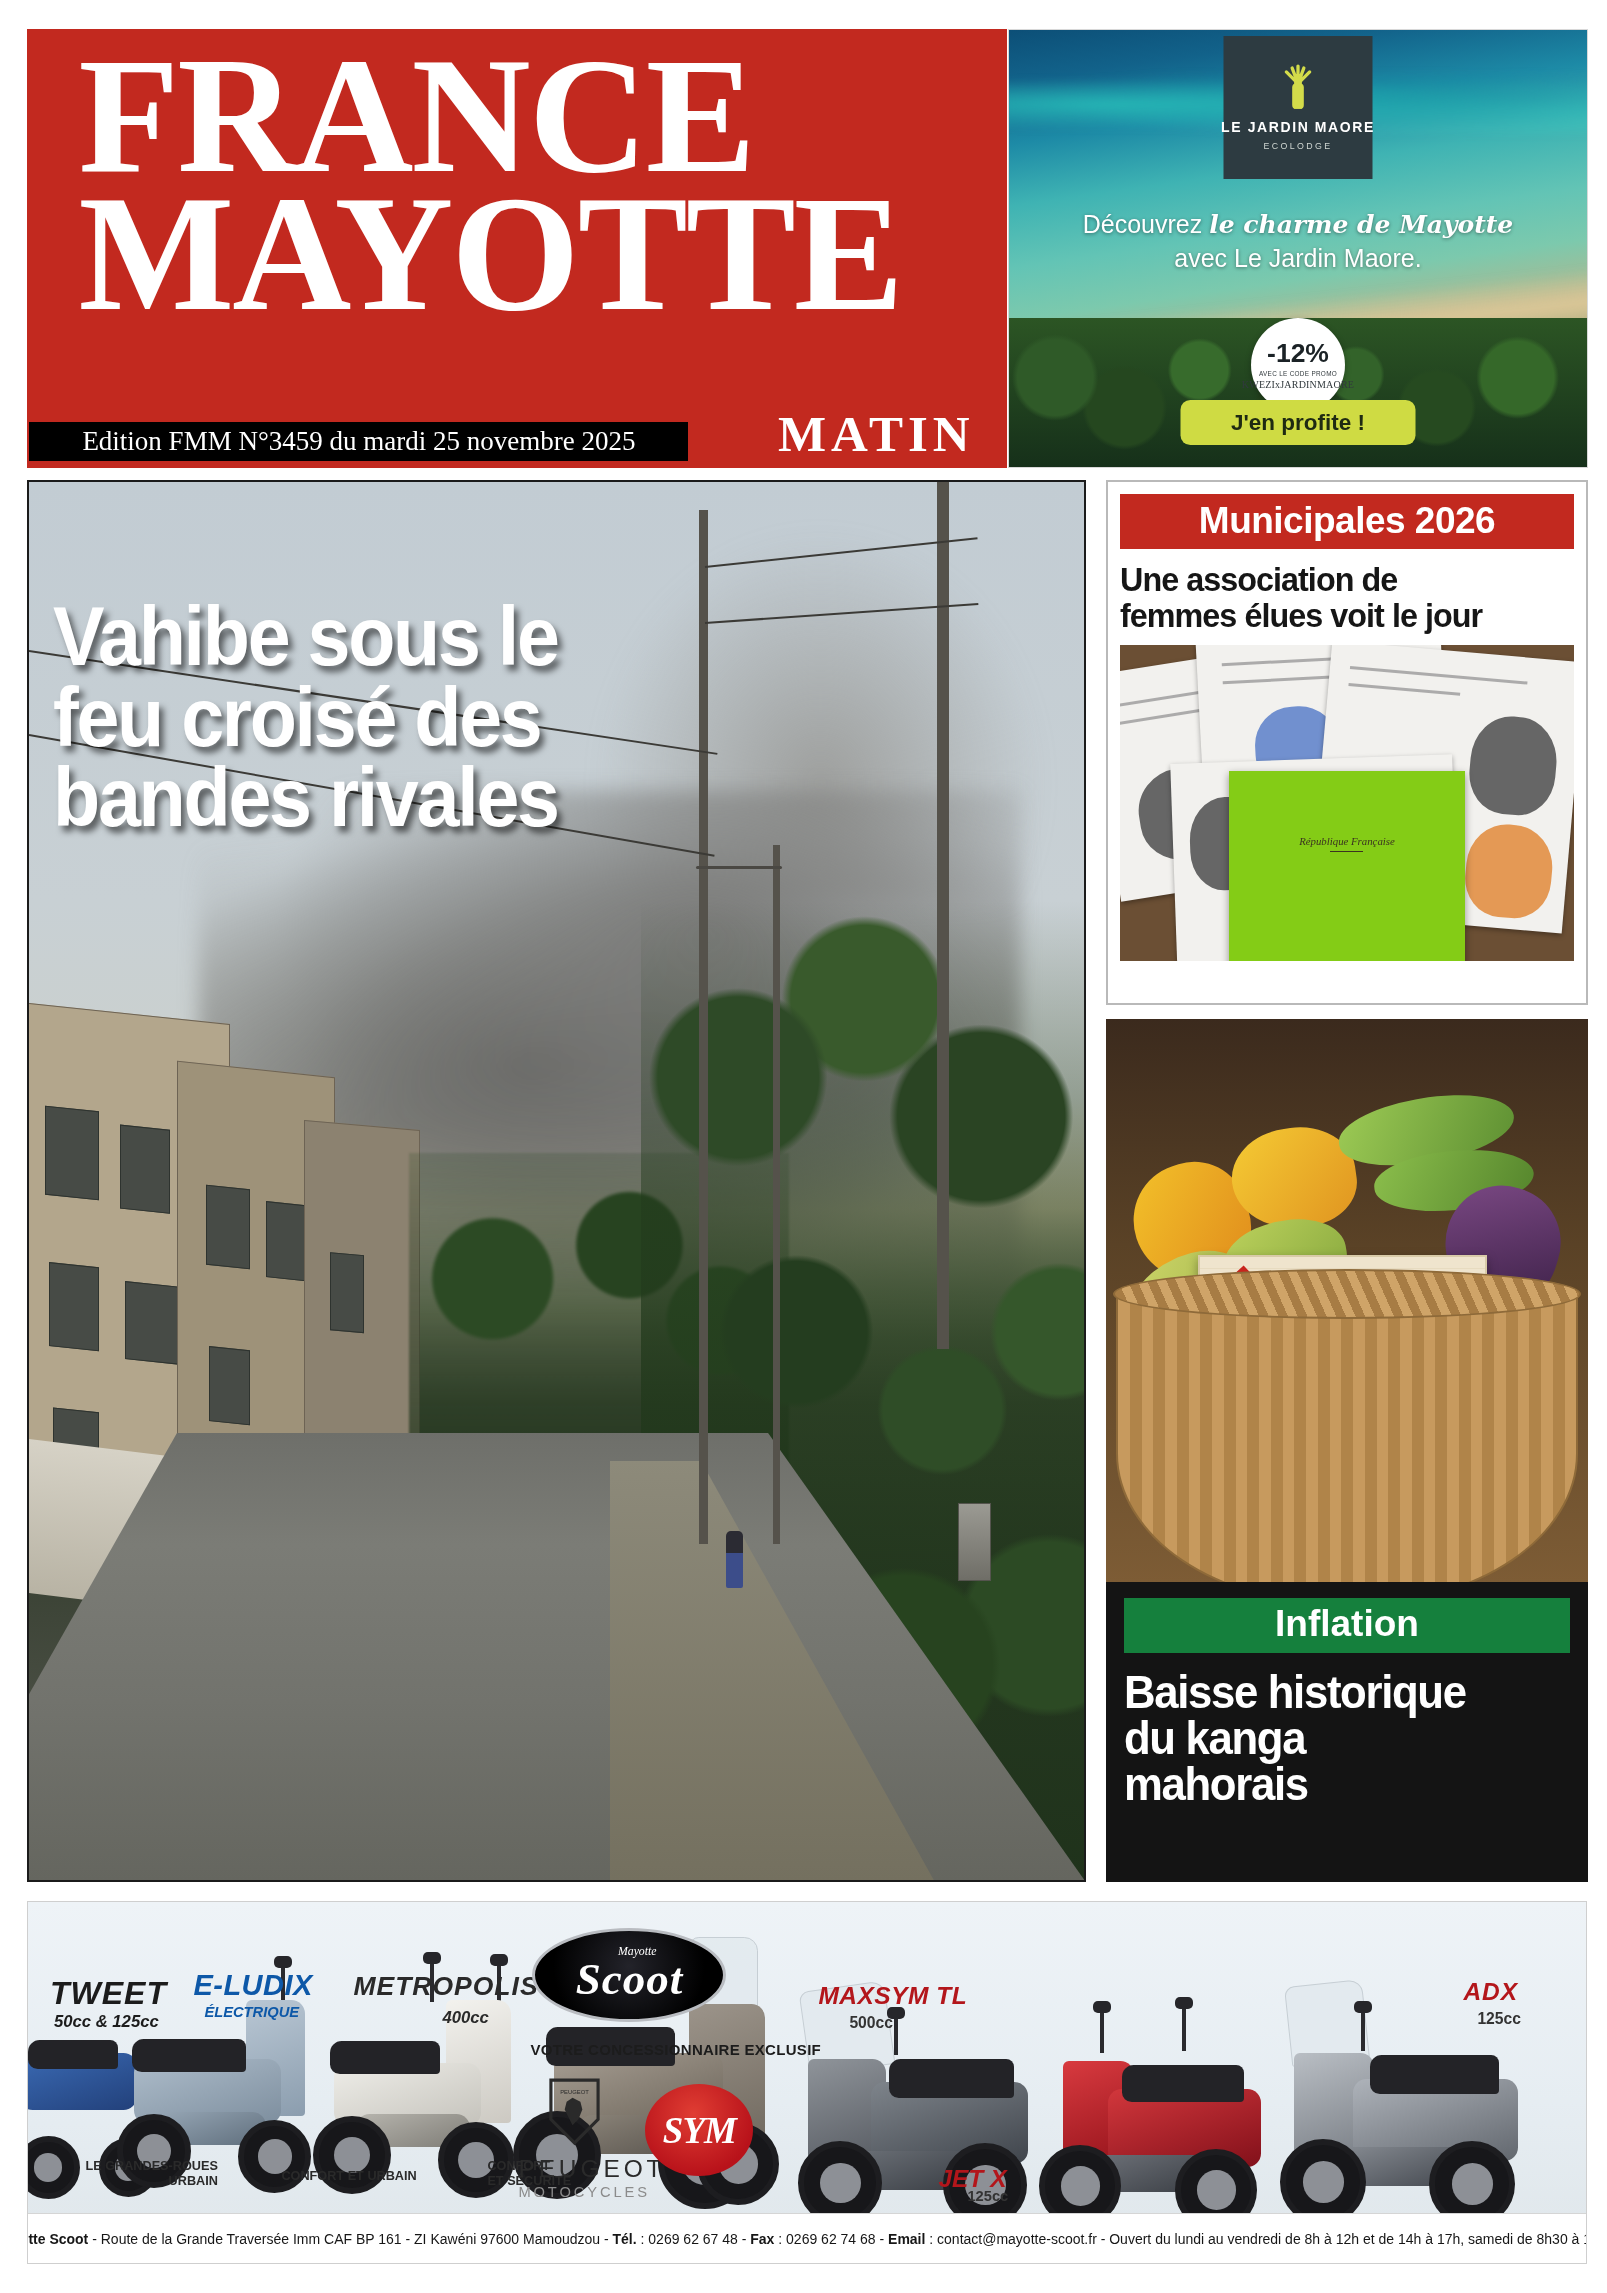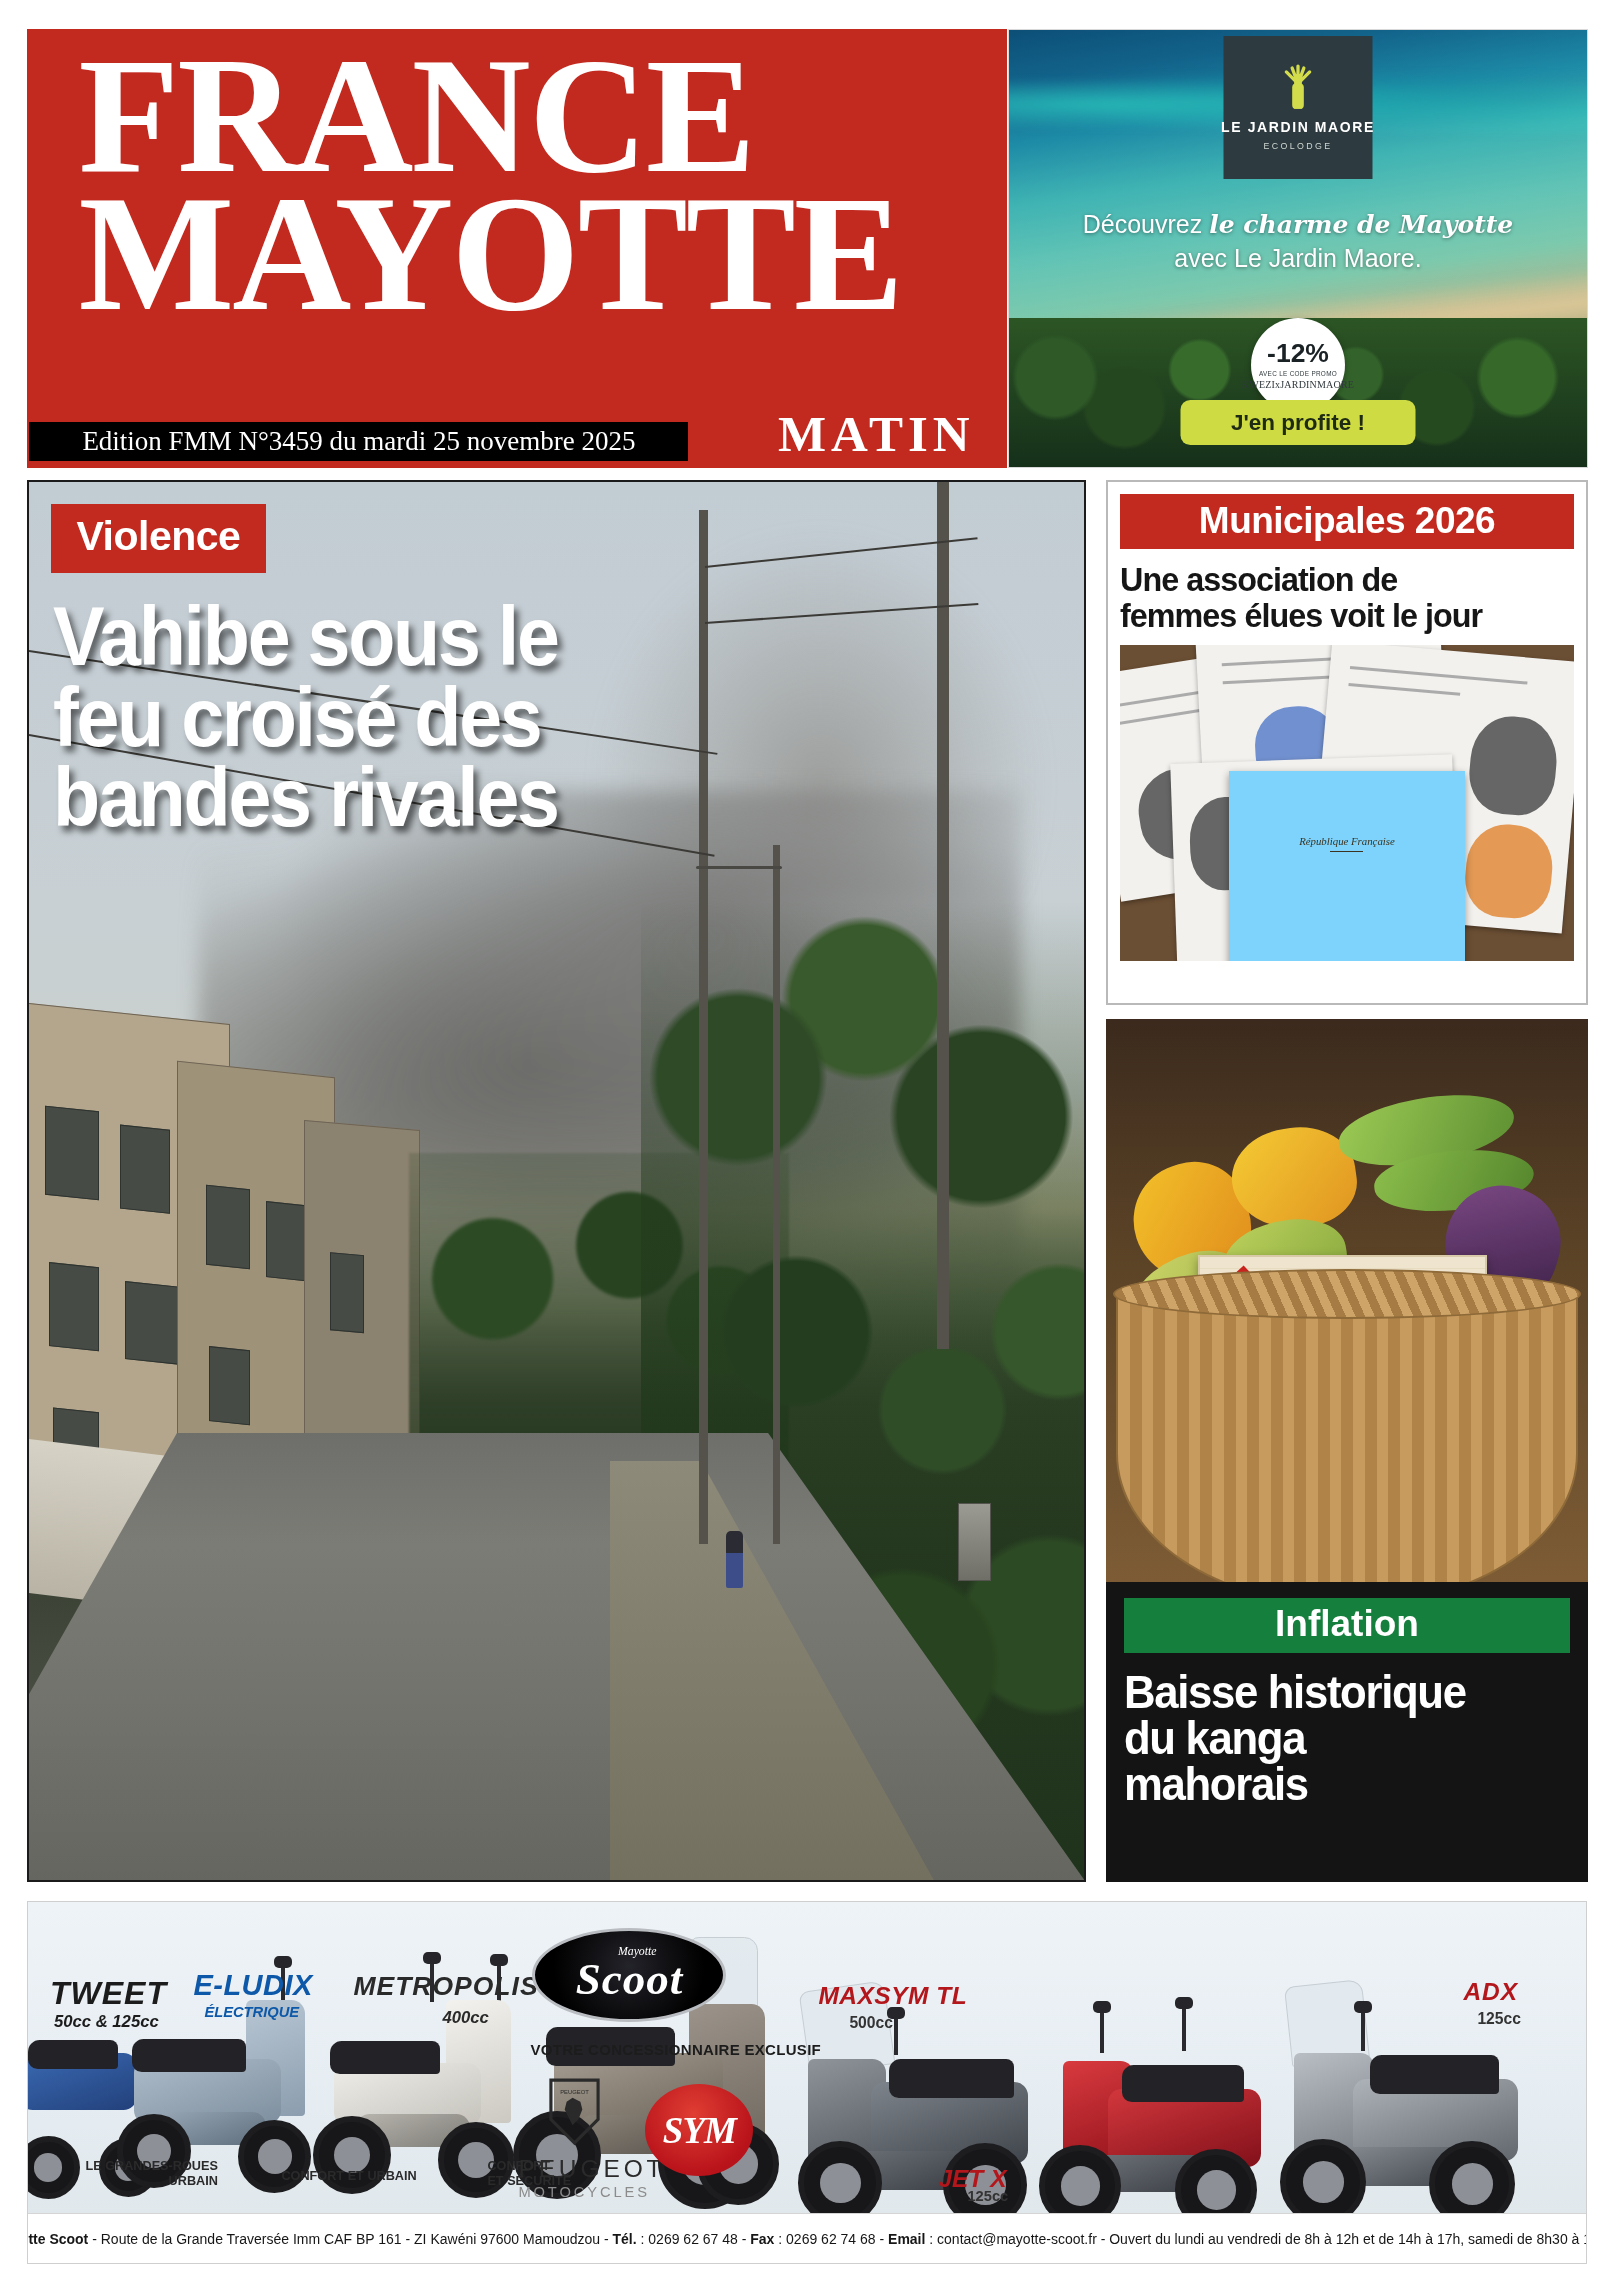--- a/index.html
+++ b/index.html
@@ -453,21 +453,21 @@
     height: 2.9px;
     background: #9a9a9a;
     opacity: .8;
   }
   .envelope {
     position: absolute;
     left: 24%;
     top: 40%;
     width: 52%;
     height: 50%;
-    background: #7dd3fc;
+    background: #84cc16;
     box-shadow: 0 2.9px 7.8px rgba(0,0,0,.4);
     display: flex;
     flex-direction: column;
     align-items: center;
     justify-content: flex-start;
     padding-top: 14%;
   }
   .envelope .rf {
     font-family: "Liberation Serif", "DejaVu Serif", serif;
     font-style: italic;
@@ -863,21 +863,20 @@
       <div class="streetlamp-arm" style="left:63.2%; top:27.5%; width:86px;"></div>
       <div class="wire" style="left:0%;   top:12%; width:66%; transform: rotate(8.5deg);"></div>
       <div class="wire" style="left:0%;   top:18%; width:66%; transform: rotate(10deg);"></div>
       <div class="wire" style="left:64%;  top:6%;  width:26%; transform: rotate(-6deg);"></div>
       <div class="wire" style="left:64%;  top:10%; width:26%; transform: rotate(-4deg);"></div>
 
       <div class="person"></div>
       <div class="box-right"></div>
     </div>
 
-    <div class="kicker lead-kicker">Violence</div>
     <div class="lead-headline">
       <span class="hl">Vahibe sous le</span>
       <span class="hl">feu croisé des</span>
       <span class="hl">bandes rivales</span>
     </div>
   </div>
 
   <div class="card-municipales">
     <div class="mun-kicker">Municipales 2026</div>
     <div class="mun-headline">

